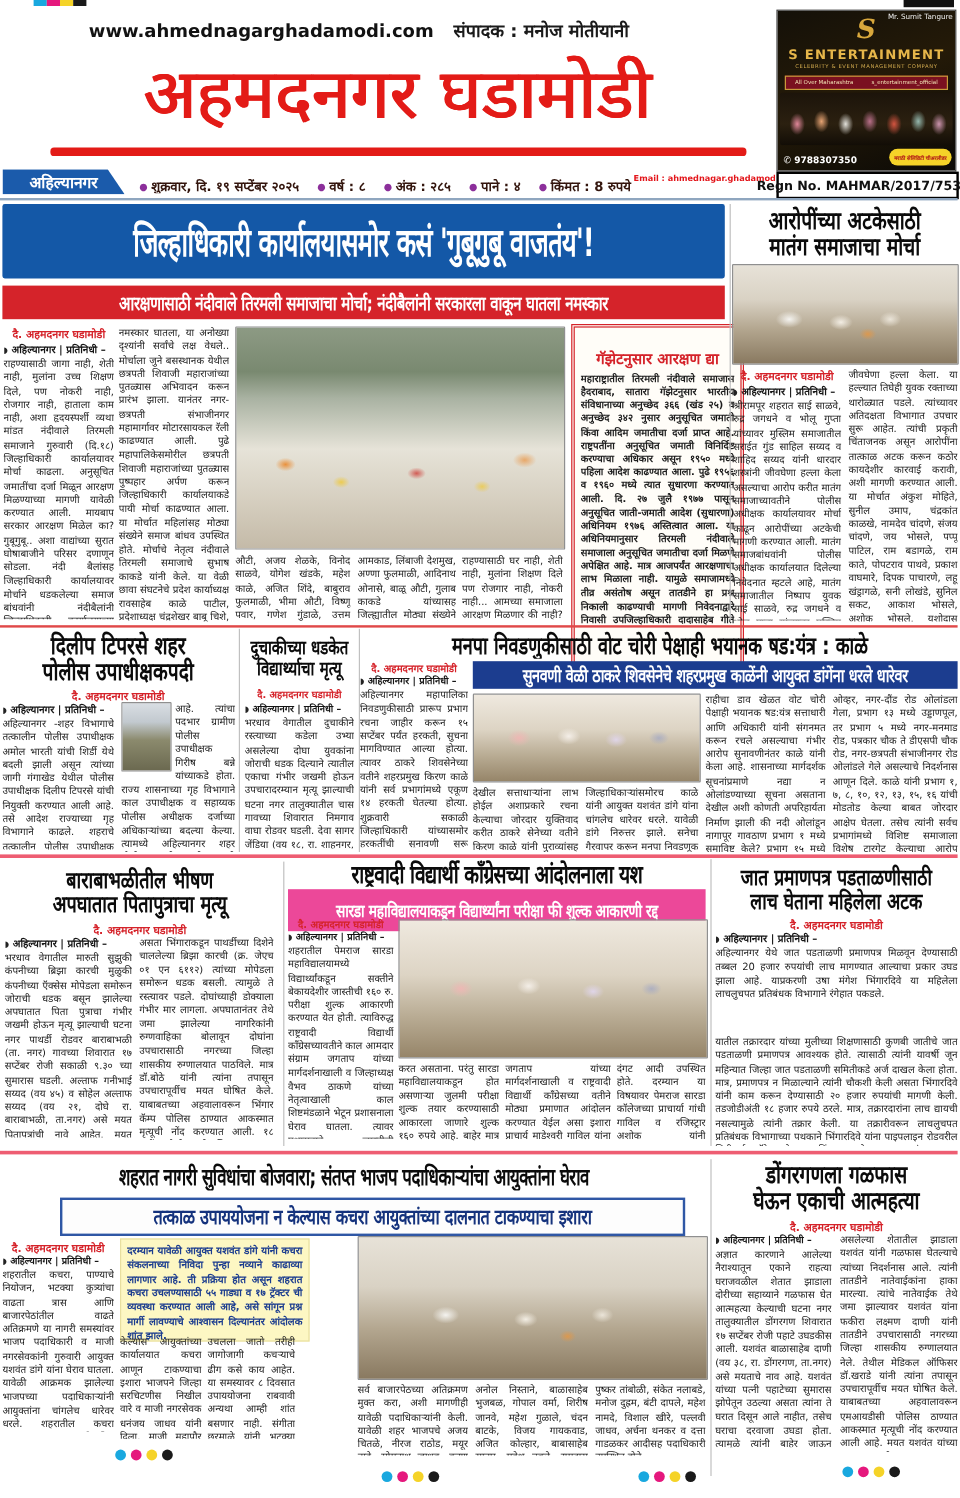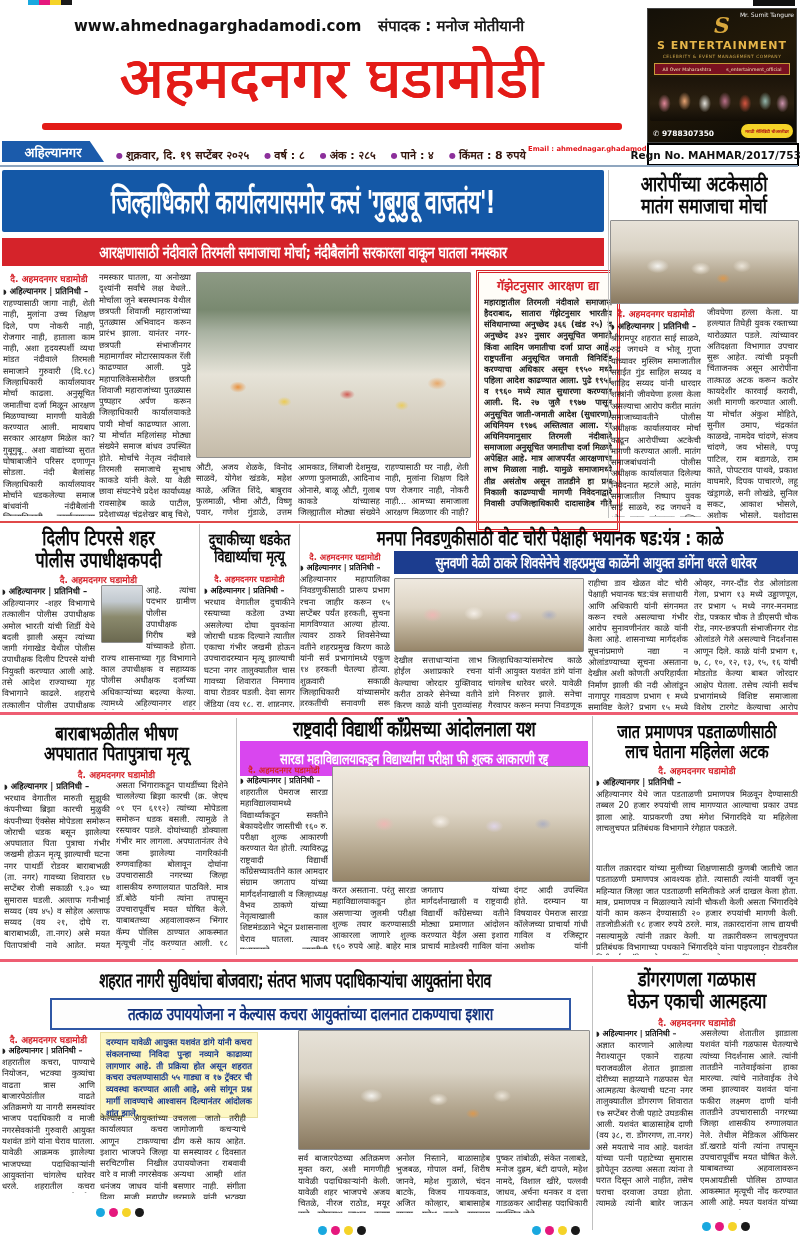--- a/index.html
+++ b/index.html
@@ -37,21 +37,21 @@
     linear-gradient(180deg,#efe9df 0%,#ddd4c4 40%,#b9ac94 70%,#968569 100%)}
   .ph-portrait{background:linear-gradient(180deg,#d9dee3 0%,#c2c9cf 28%,#8b8a6d 55%,#6b6950 100%)}
   .regdots span{display:inline-block;width:9px;height:9px;border-radius:50%;margin-right:4px}
   .dotline{white-space:nowrap}
   .masthead{color:#e31b17;font-weight:normal;text-shadow:1px 0 #e31b17,-0.5px 0 #e31b17;
             white-space:nowrap;overflow:hidden;text-align:center}
   .badge{background:#1b5bab;color:#fff;font-weight:bold;display:flex;align-items:center;justify-content:center;
          clip-path:polygon(0 0,86% 0,100% 100%,0 100%)}
   .ditem{font-size:11px;font-weight:bold;color:#33150d;margin-right:10px;white-space:nowrap}
   .ditem .bu{color:#8c2f9b;font-size:8px;vertical-align:1px;margin-right:3px}
-  .gaz{border:3px double #d5232a;background:#fffdf8;padding:4px 5px;overflow:hidden}
+  .gaz{border:3px double #d5232a;background:#fffdf8;padding:17px 5px;overflow:hidden}
   .yellowbox{background:#fdf7c3;color:#1c3d8f;font-weight:bold;font-size:8.4px;line-height:1.4;
              text-align:justify;padding:4px 5px;overflow:hidden;border:1px solid #e8dfa0}
 </style>
 </head>
 <body>
 
 <div id="page">
 
   <div class="abs" style="left:28px;top:0;width:44px;height:5px;display:flex">
     <span style="width:11px;background:#19a8df"></span>
@@ -204,21 +204,21 @@
     <div class="byl"><span class="mk">◗</span> <span>अहिल्यानगर | प्रतिनिधी –</span></div>
     <div class="jc" style="height:155px">भरधाव वेगातील मारुती सुझुकी कंपनीच्या ब्रिझा कारची मुळुकी कंपनीच्या ऍक्सेस मोपेडला समोरून जोराची धडक बसून झालेल्या अपघातात पिता पुत्राचा गंभीर जखमी होऊन मृत्यू झाल्याची घटना नगर पाथर्डी रोडवर बाराबाभळी (ता. नगर) गावच्या शिवारात १७ सप्टेंबर रोजी सकाळी ९.३० च्या सुमारास घडली. अल्ताफ गनीभाई सय्यद (वय ४५) व सोहेल अल्ताफ सय्यद (वय २१, दोघे रा. बाराबाभळी, ता.नगर) असे मयत पितापुत्रांची नावे आहेत. मयत सय्यद पितापुत्र कामानिमित्त त्यांच्या मुळुकी कंपनीच्या ऍक्सेस मोपेडवर (क्र. एमएच १६ बीएक्स ०१८६) बाराबाभळी कडून भिंगाराकडे येत होते. ते नामदेव फार्म समोर आले</div>
   </div>
   <div class="abs jc" style="left:116px;top:780px;width:112px;height:170px">असता भिंगाराकडून पाथर्डीच्या दिशेने चाललेल्या ब्रिझा कारची (क्र. जेएच ०१ एन ६११२) त्यांच्या मोपेडला समोरून धडक बसली. त्यामुळे ते रस्त्यावर पडले. दोघांच्याही डोक्याला गंभीर मार लागला. अपघातानंतर तेथे जमा झालेल्या नागरिकांनी रुग्णवाहिका बोलावून दोघांना उपचारासाठी नगरच्या जिल्हा शासकीय रुग्णालयात पाठविले. मात्र डॉ.बोठे यांनी त्यांना तपासून उपचारापूर्वीच मयत घोषित केले. याबाबतच्या अहवालावरून भिंगार कॅम्प पोलिस ठाण्यात आकस्मात मृत्यूची नोंद करण्यात आली. १८ सप्टेंबर रोजी दुपारी उशिरा कारचालक संजय सिंग (रा. भिंगारनगर, चौक, आलमगीर, भिंगार) याच्या विरुद्ध अपघातास कारणीभूत ठरल्याचा गुन्हा दाखल करण्यात आला असून पुढील तपास स.फौ. बाबासाहेब अकोलकर हे करत आहेत.</div>
 
   <div class="vr" style="left:236px;top:718px;height:237px"></div>
 
   <div class="abs hlbox" style="left:240px;top:716px;width:348px;height:23px">
     <span class="st" style="font-size:16px;letter-spacing:-.5px;transform:scaleY(1.3)">राष्ट्रवादी विद्यार्थी काँग्रेसच्या आंदोलनाला यश</span>
   </div>
-  <div class="abs hlbox" style="left:240px;top:741px;width:348px;height:35px;background:#d946ef">
+  <div class="abs hlbox" style="left:240px;top:741px;width:348px;height:35px;background:#ec4899">
     <span class="st" style="font-size:11.5px;color:#fff;letter-spacing:-.3px">सारडा महाविद्यालयाकडून विद्यार्थ्यांना परीक्षा फी शुल्क आकारणी रद्द</span>
   </div>
   <div class="abs" style="left:240px;top:764px;width:88px;height:190px">
     <div class="cred" style="font-size:8.3px">दै. अहमदनगर घडामोडी</div>
     <div class="byl" style="font-size:7.9px"><span class="mk">◗</span> <span>अहिल्यानगर | प्रतिनिधी –</span></div>
     <div class="jc" style="height:162px">शहरातील पेमराज सारडा महाविद्यालयामध्ये विद्यार्थ्यांकडून सक्तीने बेकायदेशीर जास्तीची १६० रु. परीक्षा शुल्क आकारणी करण्यात येत होती. त्याविरुद्ध राष्ट्रवादी विद्यार्थी काँग्रेसच्यावतीने काल आमदार संग्राम जगताप यांच्या मार्गदर्शनाखाली व जिल्हाध्यक्ष वैभव ठाकणे यांच्या नेतृत्वाखाली काल शिष्टमंडळाने भेटून प्रशासनाला घेराव घातला. त्यावर प्रशासनाने जास्तीची आकारणी रद्द करण्यात येत असल्याचे आश्वासन दिले. शासन विद्यार्थ्यांना जास्तीत जास्त शिक्षण मोफत करून शिक्षणापासून कोणी पैशाआभावी वंचित राहू नये, यासाठी प्रयत्न</div>
   </div>
   <div class="photo ph-group" style="left:332px;top:766px;width:256px;height:114px"></div>
   <div class="abs jc" style="left:332px;top:885px;width:84px;height:68px">करत असताना. परंतु सारडा महाविद्यालयाकडून होत असणाऱ्या जुलमी परीक्षा शुल्क तयार करण्यासाठी आकारला जाणारे शुल्क १६० रुपये आहे. बाहेर मात्र ३० ते ४० रू. भरून परीक्षा फॉर्म भरला जातो. तरी आपण विद्यार्थ्यांची आर्थिक पिळवणूक थांबवावी जर हि फी आकारणी थांबवली नाही तर आमदार संग्राम</div>
   <div class="abs jc" style="left:421px;top:885px;width:88px;height:68px">जगताप यांच्या मार्गदर्शनाखाली व राष्ट्रवादी विद्यार्थी काँग्रेसच्या वतीने मोठ्या प्रमाणात आंदोलन करण्यात येईल असा इशारा प्राचार्य माडेश्वरी गाविल यांना शिष्टमंडळाने भेटून दिला. यावेळी जिल्हाध्यक्ष वैभव ठाकणे, सागर गुंजाळ, ओंकार अल्हाट, भाऊसाहेब बनचे, स्वप्नील भोरी, अतुल धामडे, कृष्णा खाडे, हर्ष परदेशी, नागेश बनचे, राघव</div>

